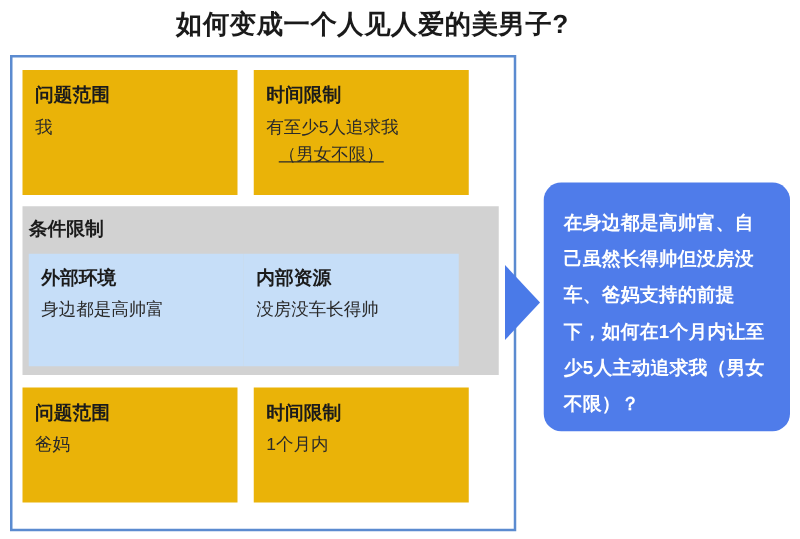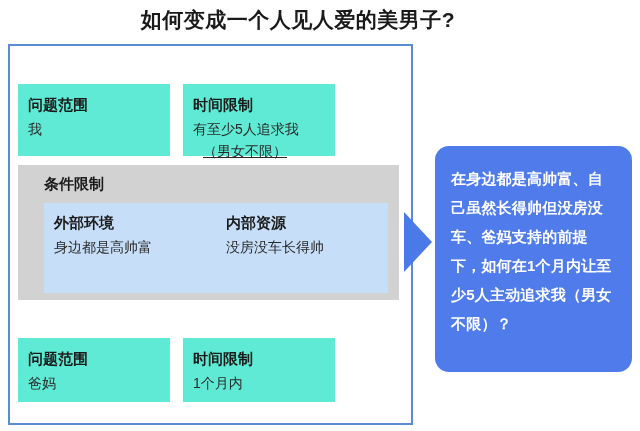--- a/index.html
+++ b/index.html
@@ -50,25 +50,24 @@
 
   
   .row {
     display: flex;
     gap: 13px;
   }
   .row-top   { height: 100px; }
   .row-bottom{ height: 92px; margin-top: 10px; }
 
   .cell {
-    width: 152px;
-    background: #5eead4;
+    width: 172px;
+    background: #eab308;
     box-sizing: border-box;
     padding: 10px 0 0 10px;
-    margin-top: 28px;
   }
 
   .cell-title {
     font-size: 15px;
     font-weight: bold;
     color: #1b1b1b;
     line-height: 21px;
     margin-bottom: 3px;
   }
   .cell-body {
@@ -78,21 +77,21 @@
   }
   .cell-body .indent { padding-left: 10px; display: block; text-decoration: underline; }
 
   
   .band {
     margin-top: 9px;
     background: #d2d2d2;
     width: 381px;
     height: 135px;
     box-sizing: border-box;
-    padding: 8px 0 0 26px;
+    padding: 8px 0 0 5px;
   }
   .band-title {
     font-size: 15px;
     font-weight: bold;
     color: #1b1b1b;
     line-height: 22px;
     margin-bottom: 8px;
   }
   .band-row { display: flex; }
   .band-cell {
@@ -114,21 +113,21 @@
     border-bottom: 30px solid transparent;
     border-left: 28px solid #4a7ae8;
   }
 
   
   .callout {
     position: absolute;
     left: 435px;
     top: 146px;
     width: 197px;
-    height: 226px;
+    height: 199px;
     background: #4f7cea;
     border-radius: 14px;
     box-sizing: border-box;
     padding: 18px 14px 0 16px;
   }
   .callout-text {
     color: #ffffff;
     font-size: 15px;
     font-weight: bold;
     line-height: 29px;

